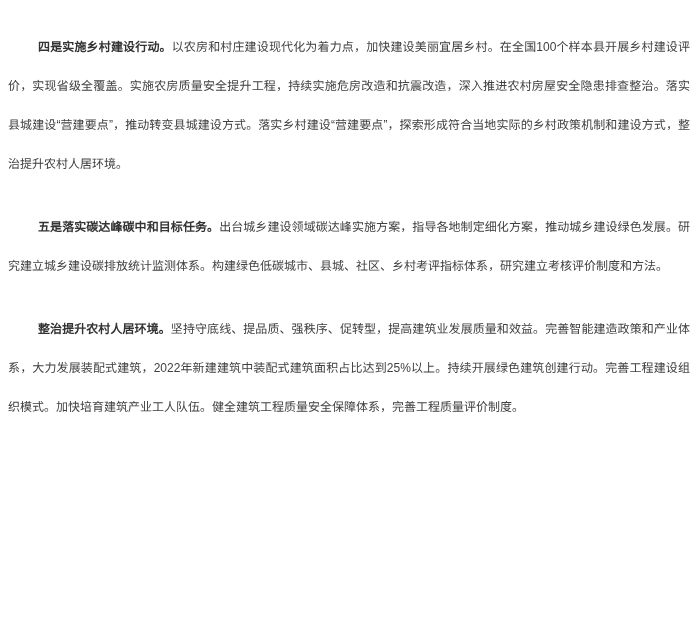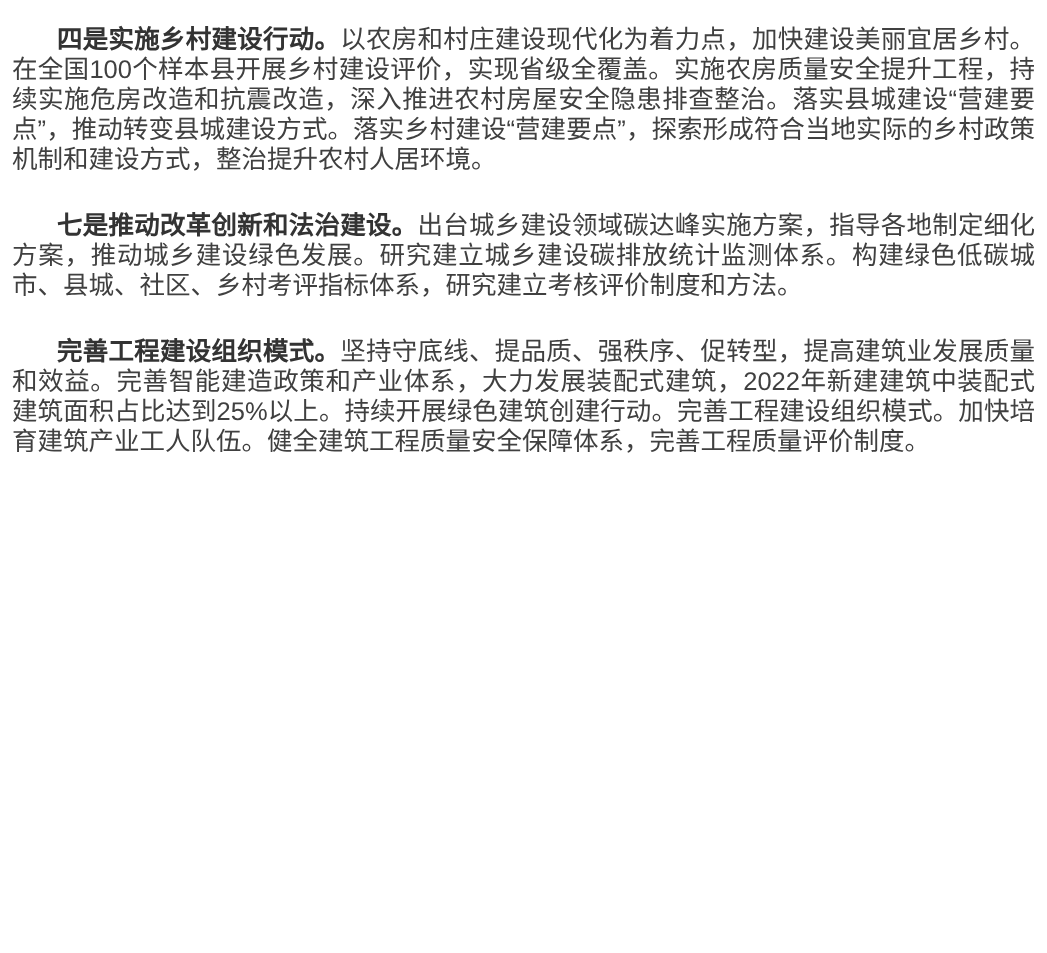--- a/index.html
+++ b/index.html
@@ -12,39 +12,39 @@
     height: 635px;
     overflow: hidden;
     font-family: "Liberation Sans", "DejaVu Sans", sans-serif;
   }
   .doc {
     box-sizing: border-box;
     width: 698px;
     padding: 17px 8px 0 8px;
   }
   .para {
-    margin: 0 0 24px 0;
-    font-size: 17px;
-    line-height: 20px;
+    margin: 11px 0 24px 0;
+    font-size: 12px;
+    line-height: 39px;
     color: #404040;
     text-align: justify;
     text-justify: inter-ideograph;
     text-indent: 30px;
     word-break: break-all;
   }
   .para strong {
     font-weight: 700;
     color: #333333;
   }
 </style>
 </head>
 <body>
 
 <div class="doc">
 
   <p class="para"><strong>四是实施乡村建设行动。</strong><span>以农房和村庄建设现代化为着力点，加快建设美丽宜居乡村。在全国100个样本县开展乡村建设评价，实现省级全覆盖。实施农房质量安全提升工程，持续实施危房改造和抗震改造，深入推进农村房屋安全隐患排查整治。落实县城建设“营建要点”，推动转变县城建设方式。落实乡村建设“营建要点”，探索形成符合当地实际的乡村政策机制和建设方式，整治提升农村人居环境。</span></p>
 
-  <p class="para"><strong>七是推动改革创新和法治建设。</strong><span>出台城乡建设领域碳达峰实施方案，指导各地制定细化方案，推动城乡建设绿色发展。研究建立城乡建设碳排放统计监测体系。构建绿色低碳城市、县城、社区、乡村考评指标体系，研究建立考核评价制度和方法。</span></p>
+  <p class="para"><strong>五是落实碳达峰碳中和目标任务。</strong><span>出台城乡建设领域碳达峰实施方案，指导各地制定细化方案，推动城乡建设绿色发展。研究建立城乡建设碳排放统计监测体系。构建绿色低碳城市、县城、社区、乡村考评指标体系，研究建立考核评价制度和方法。</span></p>
 
-  <p class="para"><strong>完善工程建设组织模式。</strong><span>坚持守底线、提品质、强秩序、促转型，提高建筑业发展质量和效益。完善智能建造政策和产业体系，大力发展装配式建筑，2022年新建建筑中装配式建筑面积占比达到25%以上。持续开展绿色建筑创建行动。完善工程建设组织模式。加快培育建筑产业工人队伍。健全建筑工程质量安全保障体系，完善工程质量评价制度。</span></p>
+  <p class="para"><strong>整治提升农村人居环境。</strong><span>坚持守底线、提品质、强秩序、促转型，提高建筑业发展质量和效益。完善智能建造政策和产业体系，大力发展装配式建筑，2022年新建建筑中装配式建筑面积占比达到25%以上。持续开展绿色建筑创建行动。完善工程建设组织模式。加快培育建筑产业工人队伍。健全建筑工程质量安全保障体系，完善工程质量评价制度。</span></p>
 
 
 </div>
 
 </body></html>

